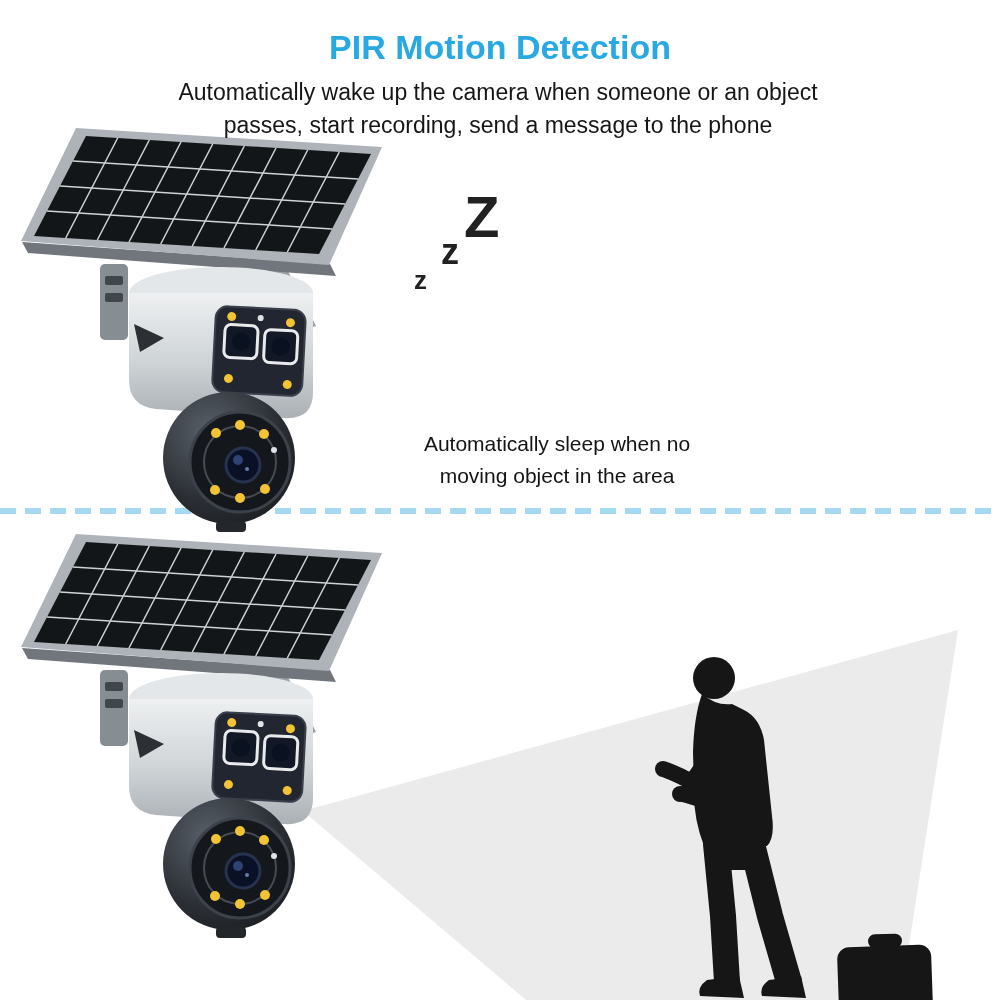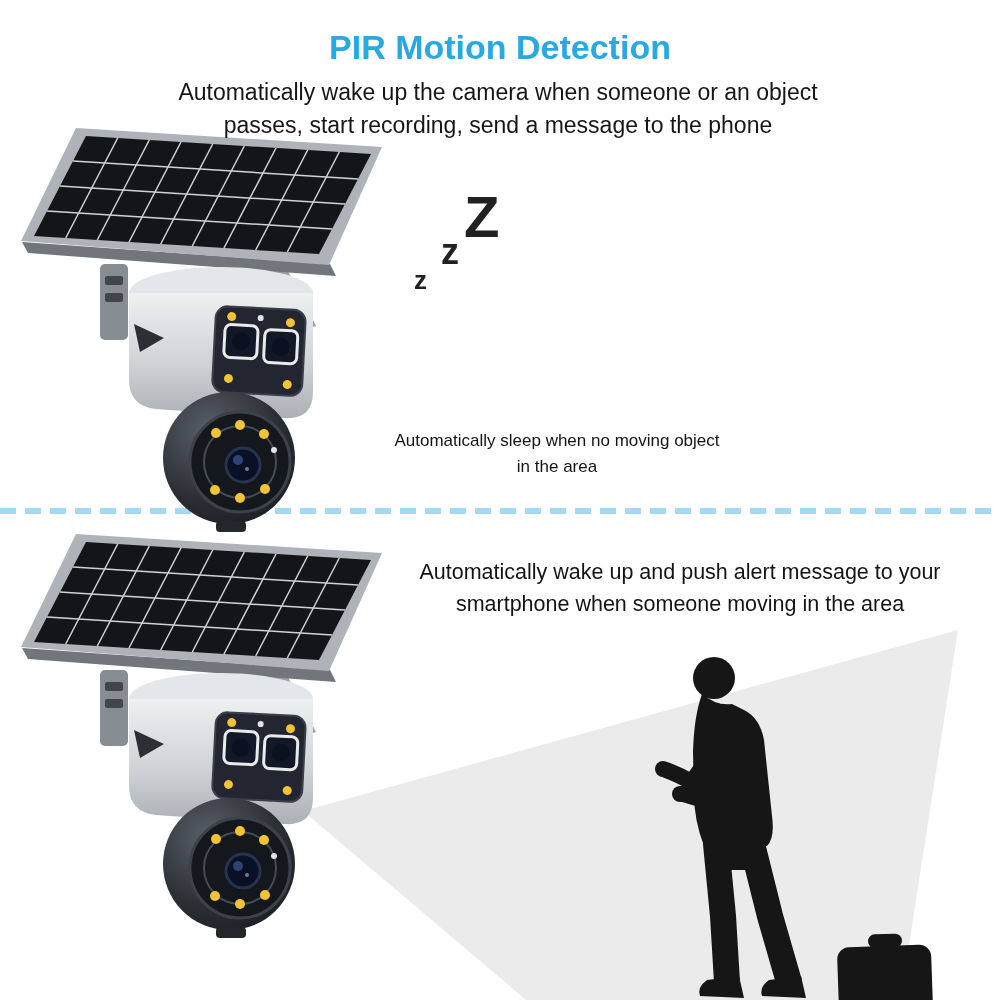--- a/index.html
+++ b/index.html
@@ -14,21 +14,21 @@
   .cam{position:absolute;width:366px;height:406px;z-index:2;}
   #cam-top{left:16px;top:112px;}
   #cam-bottom{left:16px;top:518px;}
 
   .zzz{position:absolute;font-weight:700;color:#212121;z-index:3;line-height:1;}
   #z-large{left:464px;top:172px;font-size:58px;}
   #z-mid{left:441px;top:218px;font-size:36px;}
   #z-small{left:414px;top:251px;font-size:26px;}
 
   .caption{position:absolute;text-align:center;color:#141414;z-index:3;}
-  #sleep-caption{left:392px;top:412px;width:330px;font-size:17px;line-height:1.5;}
+  #sleep-caption{left:392px;top:412px;width:330px;font-size:21px;line-height:1.5;}
   #alert-caption{left:370px;top:540px;width:620px;font-size:21.5px;line-height:1.5;}
 
   #divider{position:absolute;left:0;top:488px;width:1000px;height:14px;z-index:1;}
   #scene{position:absolute;left:0;top:0;width:1000px;height:1000px;z-index:1;}
 </style>
 </head>
 <body>
 
 <div id="stage">
 
@@ -141,15 +141,14 @@
   <div class="zzz" id="z-small">z</div>
   <div class="caption" id="sleep-caption">Automatically sleep when no moving object in the area</div>
 
   <svg id="divider" viewBox="0 0 1000 14">
     <line x1="0" y1="7" x2="1000" y2="7" stroke-width="6" stroke-dasharray="16 9" stroke="#a5d9f2"></line>
   </svg>
 
   <svg id="cam-bottom" class="cam" viewBox="0 0 366 406">
     <use href="#cam"></use>
   </svg>
-  <div class="caption" id="alert-caption">Automatically wake up and push alert message to your smartphone when someone moving in the area</div>
 
 </div>
 
 </body></html>

